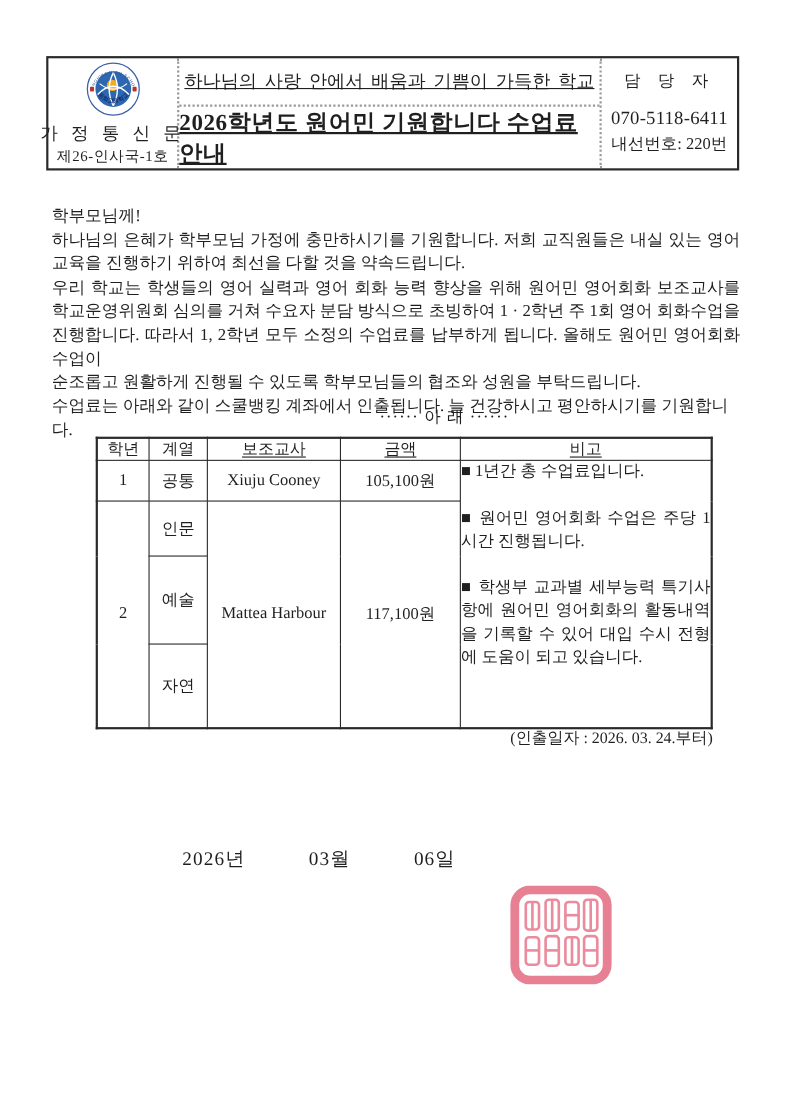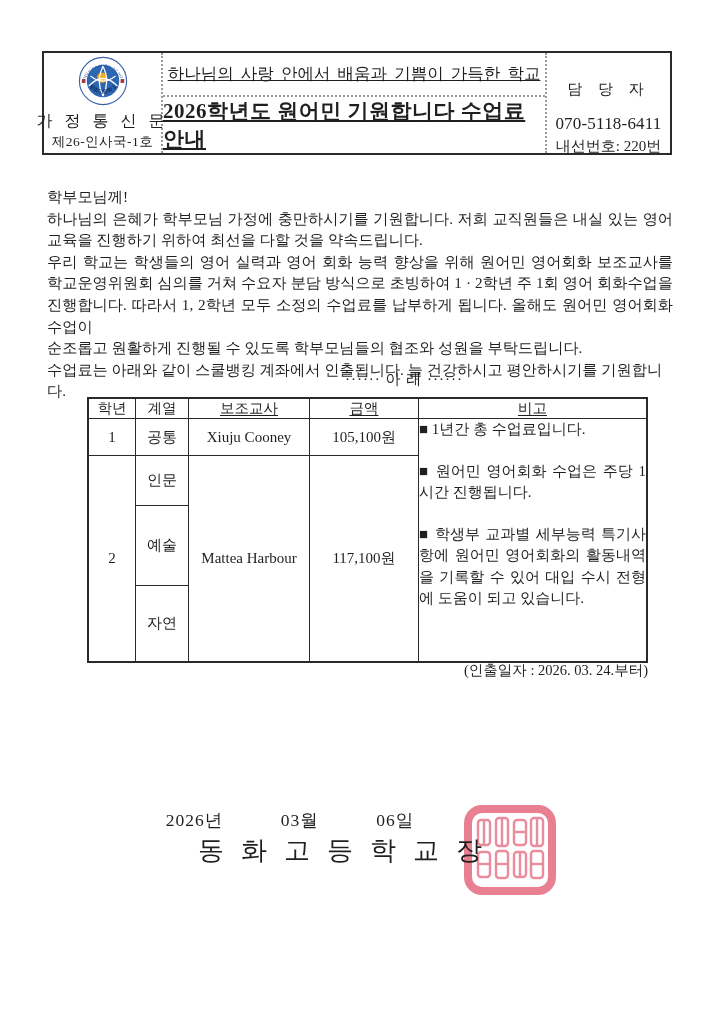--- a/index.html
+++ b/index.html
@@ -14,21 +14,21 @@
        border:2px solid #2a2a2a;display:flex;box-sizing:border-box;background:#fff;}
   .hdr-left{width:119px;border-right:2px dotted #9a9a9a;box-sizing:border-box;
             display:flex;flex-direction:column;align-items:center;padding-top:3px;}
   .doc-type{font-size:16px;letter-spacing:4px;margin-top:5px;white-space:nowrap;}
   .doc-num{font-size:13.5px;letter-spacing:0.5px;margin-top:1px;white-space:nowrap;}
   .hdr-mid{flex:1;display:flex;flex-direction:column;border-right:2px dotted #9a9a9a;box-sizing:border-box;text-decoration:underline;}
   .hdr-mid-top{height:49px;border-bottom:2px dotted #9a9a9a;box-sizing:border-box;
                display:flex;align-items:center;justify-content:center;font-size:16.5px;word-spacing:3px;}
   .hdr-mid-bot{flex:1;display:flex;align-items:center;justify-content:center;
                font-size:21px;font-weight:bold;letter-spacing:0.5px;}
-  .hdr-right{width:123px;text-align:center;padding-top:27px;box-sizing:border-box;}
+  .hdr-right{width:123px;text-align:center;padding-top:11px;box-sizing:border-box;}
   .mgr-label{font-size:15px;letter-spacing:6px;margin-bottom:15px;}
   .mgr-phone{font-size:17px;letter-spacing:0.2px;}
   .mgr-ext{font-size:15px;margin-top:3px;}
   
   .bodytext{position:absolute;left:47px;top:186px;width:626px;font-size:15.2px;line-height:21.6px;}
   .bline{white-space:normal;}
   .just{text-align:justify;text-align-last:justify;}
   .below-marker{position:absolute;left:0;top:370px;width:720px;text-align:center;
                 font-size:15px;letter-spacing:1px;margin-left:44px;}
   
@@ -37,21 +37,21 @@
   table.fee th,table.fee td{border:1.6px solid #2a2a2a;text-align:center;padding:0;}
   table.fee{border:2px solid #2a2a2a;}
   table.fee th{font-weight:normal;font-size:14.5px;height:18px;text-align:center;}
   th.u-head{text-decoration:underline;text-underline-offset:2px;}
   .col-grade{width:46px;}.col-track{width:52px;}.col-teacher{width:120px;}.col-amount{width:108px;}
   td.remark-cell{text-align:left;vertical-align:top;padding:28px 10px 0 10px;}
   .remark{font-size:15px;line-height:21.5px;margin-bottom:20px;text-align:justify;}
   .remark .u{text-underline-offset:2px;}
   .withdraw-note{position:absolute;left:87px;top:661px;width:561px;text-align:right;font-size:14.5px;}
   
-  .date-line{position:absolute;left:0;top:808px;width:580px;text-align:center;
+  .date-line{position:absolute;left:0;top:768px;width:580px;text-align:center;
              font-size:17.5px;white-space:pre;word-spacing:9px;letter-spacing:1px;}
   .signature{position:absolute;left:198px;top:833px;font-size:26px;letter-spacing:17px;
              white-space:nowrap;z-index:2;}
   .stamp{position:absolute;left:463px;top:805px;width:94px;height:90px;z-index:1;}
   .logo{width:50px;height:50px;}
 </style>
 </head>
 <body>
 
 <div class="page">
@@ -164,15 +164,14 @@
         <rect x="51" y="47" width="12" height="25" rx="3"></rect>
         <line x1="57" y1="47" x2="57" y2="72"></line>
         <rect x="68" y="13" width="12" height="28" rx="3"></rect>
         <line x1="74" y1="13" x2="74" y2="41"></line>
         <rect x="68" y="46" width="12" height="27" rx="3"></rect>
         <line x1="68" y1="59" x2="80" y2="59"></line>
       </g>
     </g>
   </svg>
 
-  <div class="signature">동화고등학교장</div>
 
 </div>
 
 </body></html>

